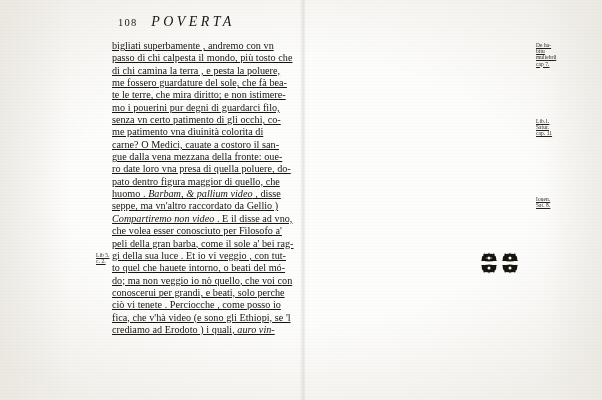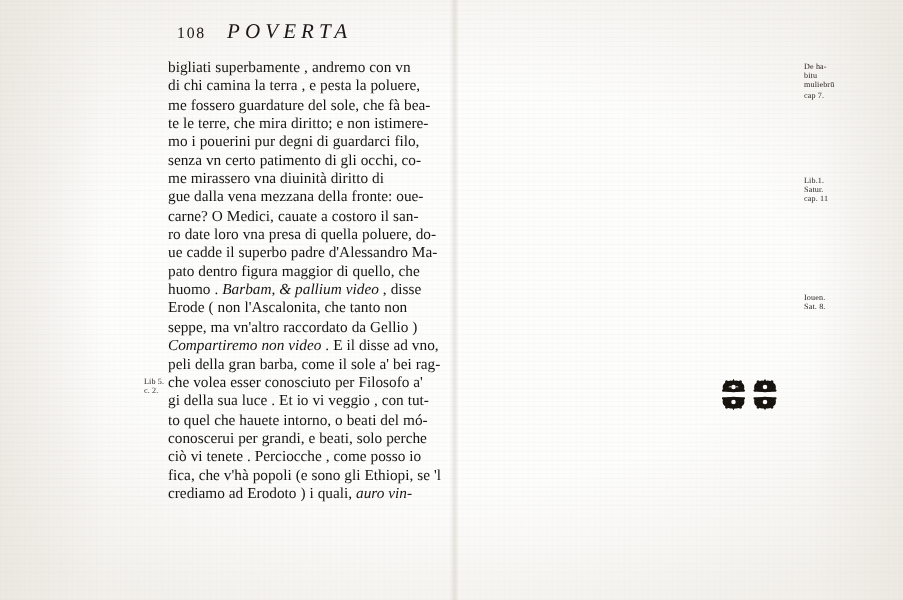--- a/index.html
+++ b/index.html
@@ -94,20 +94,21 @@
     left: 112px;
     top: 40px;
     width: 186px;
   }
   .textblock p {
     margin: 0;
   }
   .line {
     display: block;
     white-space: nowrap;
+    text-decoration: underline;
   }
   .ital {
     font-style: italic;
   }
 
   
   .marginal {
     position: absolute;
     font-size: 5.4px;
     line-height: 6.2px;
@@ -170,42 +171,42 @@
   <div class="page-half" id="page-verso">
 
     <div class="running-head" id="head-verso">
       <span class="folio">108</span>
       <span class="head-title">POVERTA</span>
     </div>
 
     <div class="textblock" id="col-verso">
       <p>
         <span class="line">bigliati superbamente , andremo con vn</span>
+        <span class="line">passo di chi calpesta il mondo, più tosto che</span>
         <span class="line">di chi camina la terra , e pesta la poluere,</span>
         <span class="line">me fossero guardature del sole, che fà bea-</span>
         <span class="line">te le terre, che mira diritto; e non istimere-</span>
         <span class="line">mo i pouerini pur degni di guardarci filo,</span>
         <span class="line">senza vn certo patimento di gli occhi, co-</span>
-        <span class="line">me mirassero vna diuinità diritto di</span>
+        <span class="line">me patimento vna diuinità colorita di</span>
+        <span class="line">carne? O Medici, cauate a costoro il san-</span>
         <span class="line">gue dalla vena mezzana della fronte: oue-</span>
-        <span class="line">carne? O Medici, cauate a costoro il san-</span>
         <span class="line">ro date loro vna presa di quella poluere, do-</span>
-        <span class="line">ue cadde il superbo padre d'Alessandro Ma-</span>
         <span class="line">pato dentro figura maggior di quello, che</span>
         <span class="line">huomo . <i class="ital">Barbam, &amp; pallium video</i> , disse</span>
-        <span class="line">Erode ( non l'Ascalonita, che tanto non</span>
         <span class="line">seppe, ma vn'altro raccordato da Gellio )</span>
         <span class="line"><i class="ital">Compartiremo non video</i> . E il disse ad vno,</span>
+        <span class="line">che volea esser conosciuto per Filosofo a'</span>
         <span class="line">peli della gran barba, come il sole a' bei rag-</span>
-        <span class="line">che volea esser conosciuto per Filosofo a'</span>
         <span class="line">gi della sua luce . Et io vi veggio , con tut-</span>
         <span class="line">to quel che hauete intorno, o beati del mó-</span>
+        <span class="line">do; ma non veggio io nò quello, che voi con</span>
         <span class="line">conoscerui per grandi, e beati, solo perche</span>
         <span class="line">ciò vi tenete . Perciocche , come posso io</span>
-        <span class="line">fica, che v'hà popoli (e sono gli Ethiopi, se 'l</span>
+        <span class="line">fica, che v'hà video (e sono gli Ethiopi, se 'l</span>
         <span class="line">crediamo ad Erodoto ) i quali, <i class="ital">auro vin-</i></span>
 
       </p>
     </div>
 
     <div class="marginal" id="margin-verso-1">
       <span class="line">Lib 5.</span>
       <span class="line">c. 2.</span>
     </div>
 

